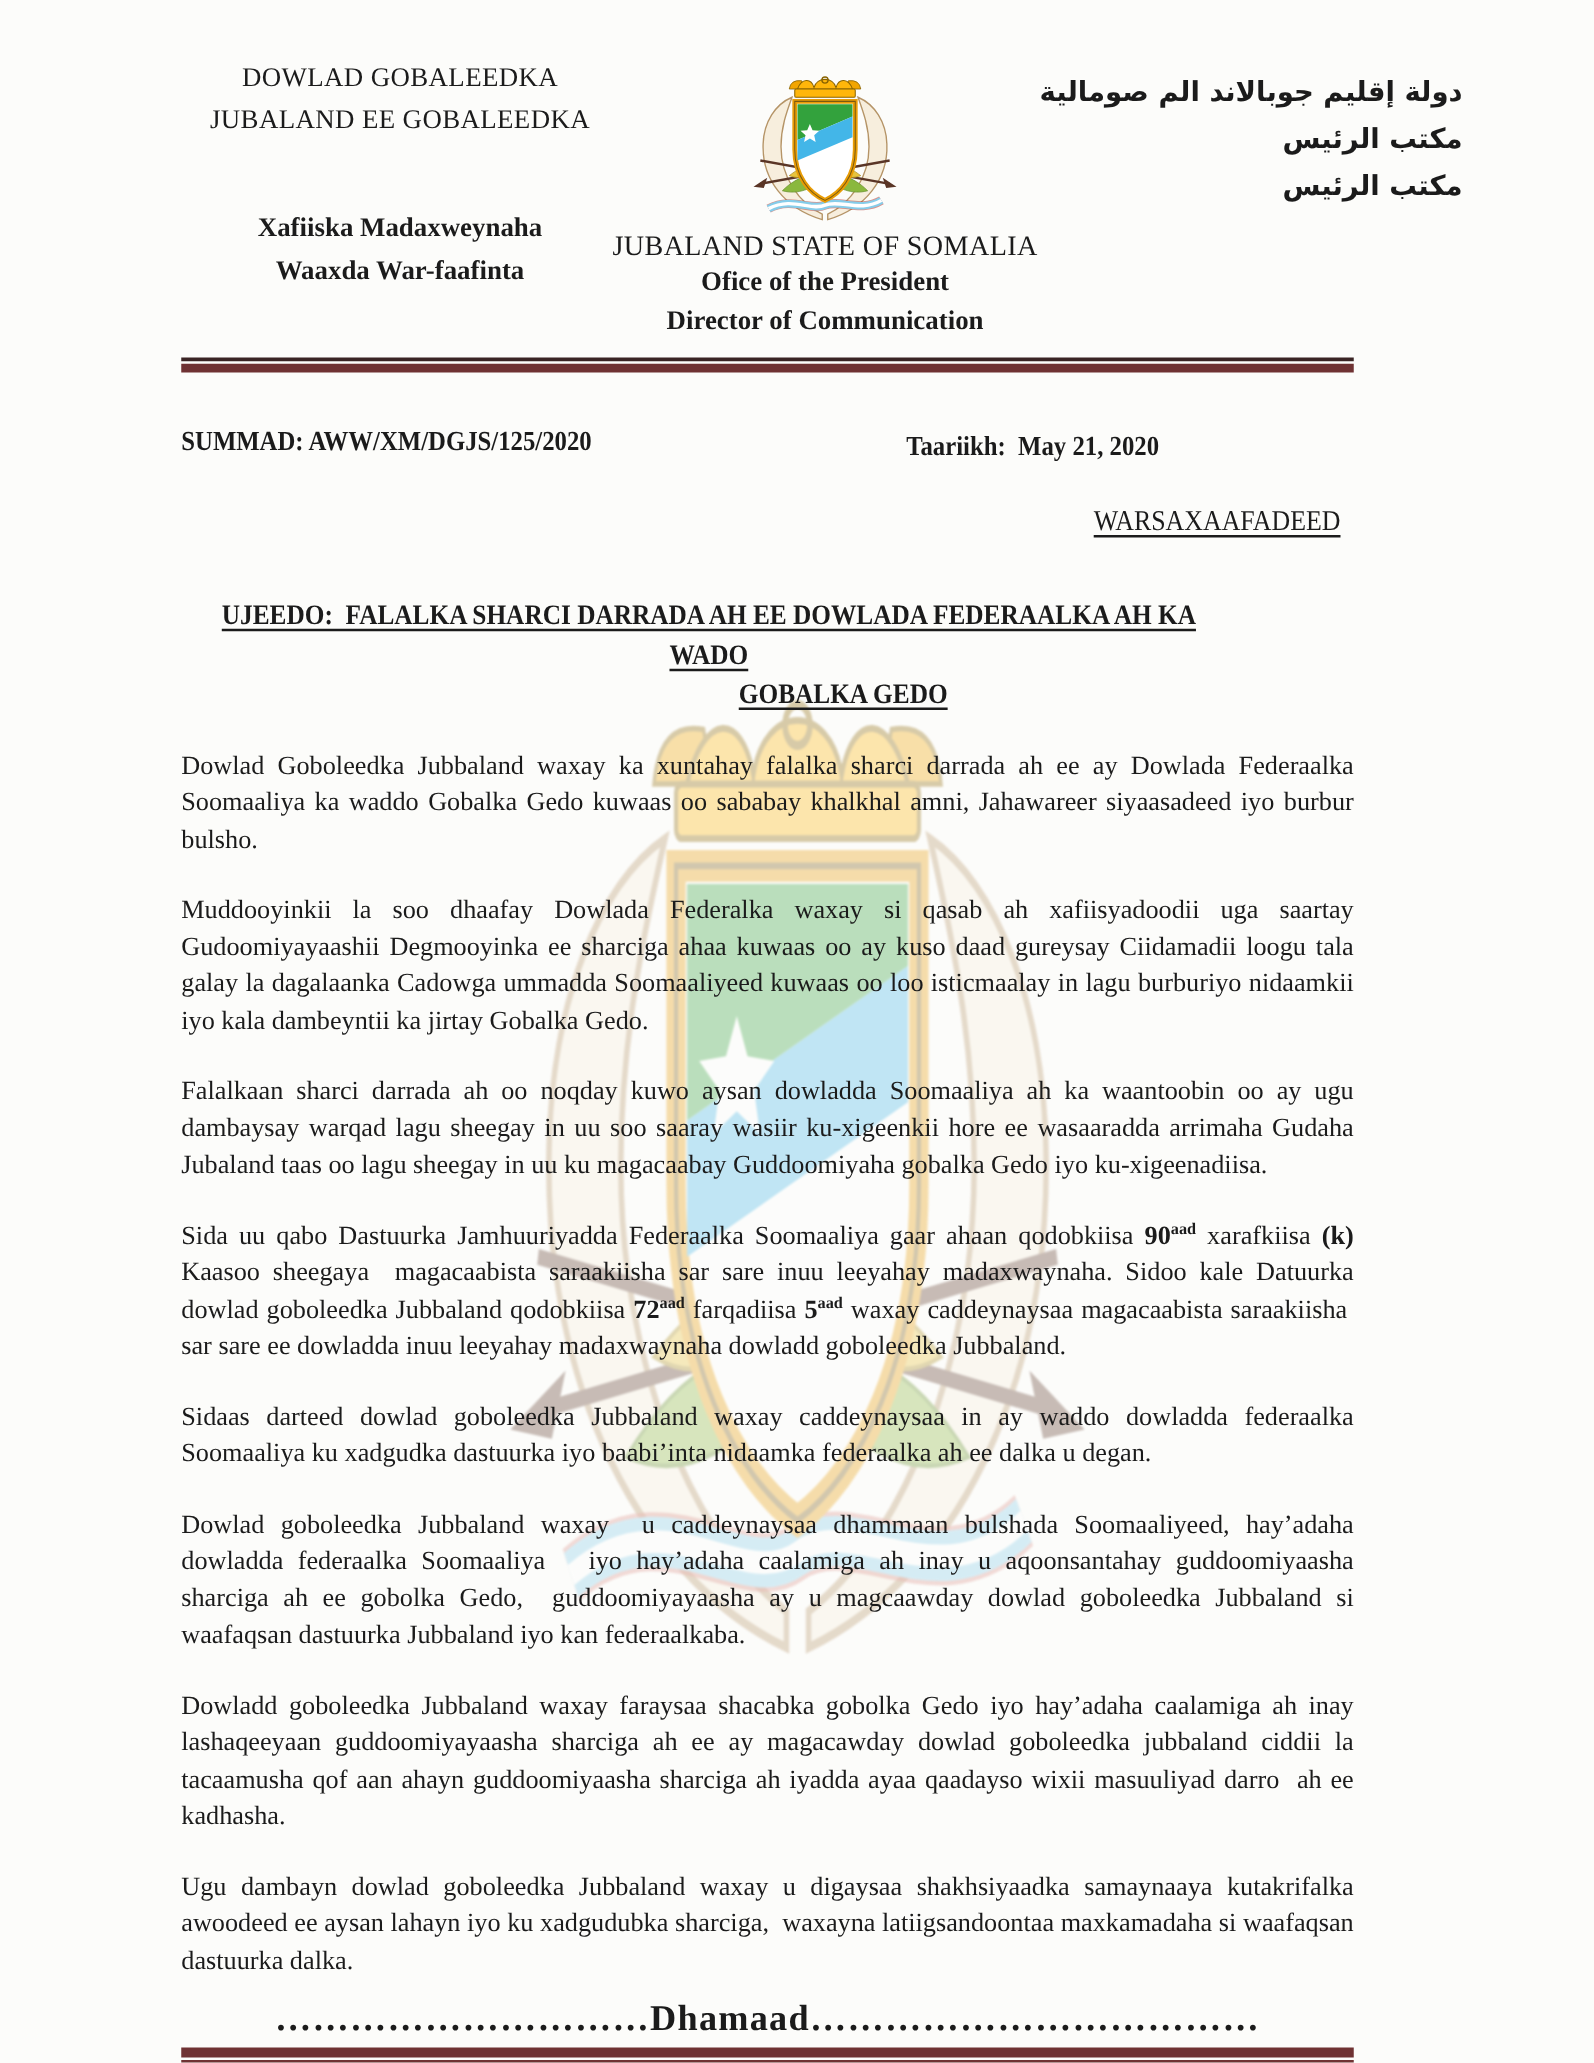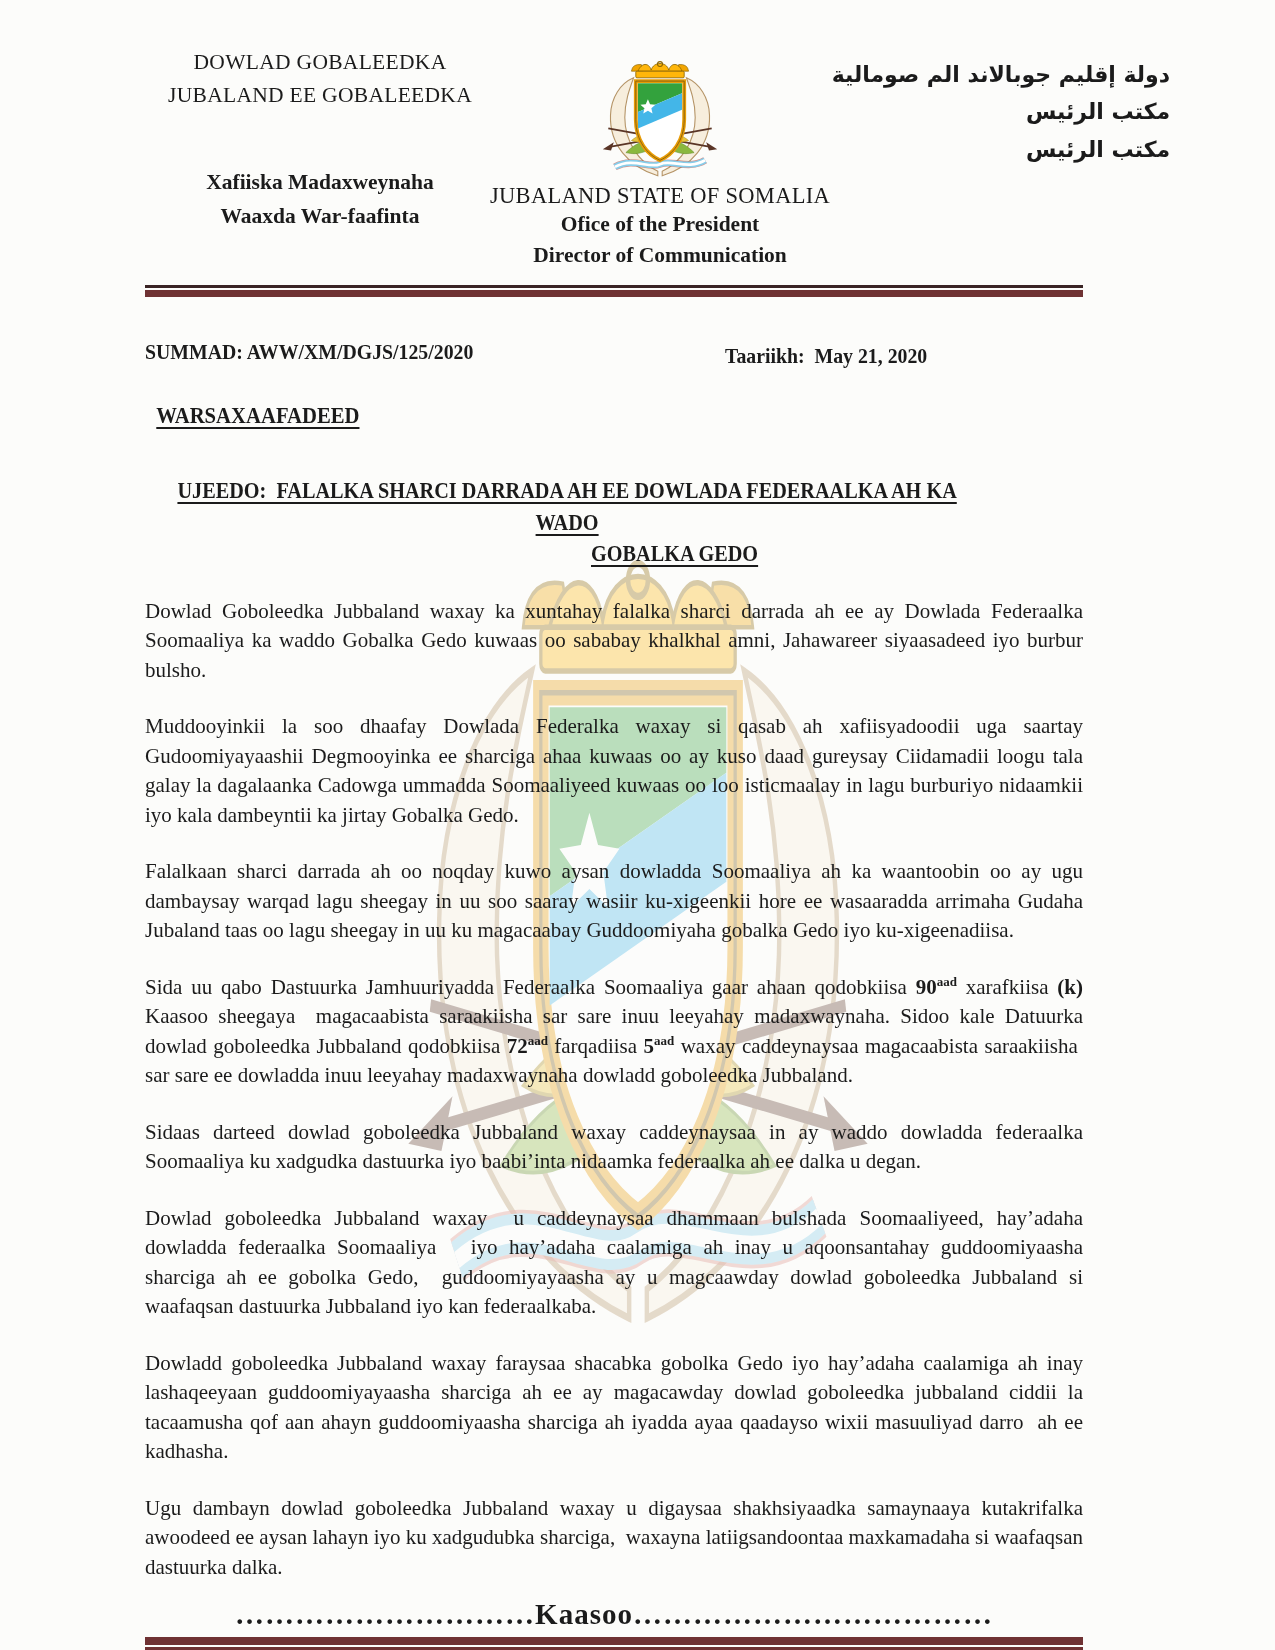--- a/index.html
+++ b/index.html
@@ -45,21 +45,21 @@
   .hrule-bottom .thin{height:2.5px;background:#6f3233;}
 
   
   .meta{position:relative;margin-top:30px;font-weight:bold;font-size:22px;height:30px;}
   .meta .ref{position:absolute;left:0;top:12px;}
   .meta .date{position:absolute;left:580px;top:16px;text-align:right;}
   .condensed{display:inline-block;transform:scaleX(.9);transform-origin:left center;}
   .condensed-c{display:inline-block;transform:scaleX(.9);transform-origin:center center;}
 
   
-  .doc-title{margin-top:46px;text-align:left;font-weight:bold;font-size:23px;}
+  .doc-title{margin-top:46px;text-align:right;font-weight:normal;font-size:23px;}
   .doc-title span{text-decoration:underline;text-underline-offset:4px;text-decoration-thickness:2px;}
   .subject{margin-top:46px;font-weight:bold;font-size:22.5px;line-height:1.4;text-align:center;}
   .subject .u{text-decoration:underline;text-underline-offset:4px;text-decoration-thickness:2px;}
   .subject .line2{margin-left:140px;}
 
   
   .para{font-size:21px;line-height:29.5px;text-align:justify;margin:27px 0 0 0;}
   .para b{font-weight:bold;}
   .para sup{font-size:13px;font-weight:bold;line-height:0;}
 
@@ -163,21 +163,21 @@
       <p class="para">Muddooyinkii la soo dhaafay Dowlada Federalka waxay si qasab ah xafiisyadoodii uga saartay Gudoomiyayaashii Degmooyinka ee sharciga ahaa kuwaas oo ay kuso daad gureysay Ciidamadii loogu tala galay la dagalaanka Cadowga ummadda Soomaaliyeed kuwaas oo loo isticmaalay in lagu burburiyo nidaamkii iyo kala dambeyntii ka jirtay Gobalka Gedo.</p>
       <p class="para">Falalkaan sharci darrada ah oo noqday kuwo aysan dowladda Soomaaliya ah ka waantoobin oo ay ugu dambaysay warqad lagu sheegay in uu soo saaray wasiir ku-xigeenkii hore ee wasaaradda arrimaha Gudaha Jubaland taas oo lagu sheegay in uu ku magacaabay Guddoomiyaha gobalka Gedo iyo ku-xigeenadiisa.</p>
 
       <p class="para"><span>Sida uu qabo Dastuurka Jamhuuriyadda Federaalka Soomaaliya gaar ahaan qodobkiisa </span><b>90</b><sup>aad</sup><span> xarafkiisa </span><b>(k)</b><span> Kaasoo sheegaya&nbsp; magacaabista saraakiisha sar sare inuu leeyahay madaxwaynaha. Sidoo kale Datuurka dowlad goboleedka Jubbaland qodobkiisa </span><b>72</b><sup>aad</sup><span> farqadiisa </span><b>5</b><sup>aad</sup><span> waxay caddeynaysaa magacaabista saraakiisha&nbsp; sar sare ee dowladda inuu leeyahay madaxwaynaha dowladd goboleedka Jubbaland.</span></p>
 
       <p class="para">Sidaas darteed dowlad goboleedka Jubbaland waxay caddeynaysaa in ay waddo dowladda federaalka Soomaaliya ku xadgudka dastuurka iyo baabi’inta nidaamka federaalka ah ee dalka u degan.</p>
       <p class="para">Dowlad goboleedka Jubbaland waxay&nbsp; u caddeynaysaa dhammaan bulshada Soomaaliyeed, hay’adaha dowladda federaalka Soomaaliya&nbsp;&nbsp; iyo hay’adaha caalamiga ah inay u aqoonsantahay guddoomiyaasha sharciga ah ee gobolka Gedo,&nbsp; guddoomiyayaasha ay u magcaawday dowlad goboleedka Jubbaland si waafaqsan dastuurka Jubbaland iyo kan federaalkaba.</p>
       <p class="para">Dowladd goboleedka Jubbaland waxay faraysaa shacabka gobolka Gedo iyo hay’adaha caalamiga ah inay lashaqeeyaan guddoomiyayaasha sharciga ah ee ay magacawday dowlad goboleedka jubbaland ciddii la tacaamusha qof aan ahayn guddoomiyaasha sharciga ah iyadda ayaa qaadayso wixii masuuliyad darro&nbsp; ah ee kadhasha.</p>
       <p class="para">Ugu dambayn dowlad goboleedka Jubbaland waxay u digaysaa shakhsiyaadka samaynaaya kutakrifalka awoodeed ee aysan lahayn iyo ku xadgudubka sharciga,&nbsp; waxayna latiigsandoontaa maxkamadaha si waafaqsan dastuurka dalka.</p>
 
-      <div class="closing">…………………………Kaasoo………………………………</div>
+      <div class="closing">…………………………Dhamaad………………………………</div>
 
       <div class="hrule-bottom">
         <div class="thick"></div>
           <div class="thin"></div>
       </div>
 
     </div>
 
   </div>
 </div>

